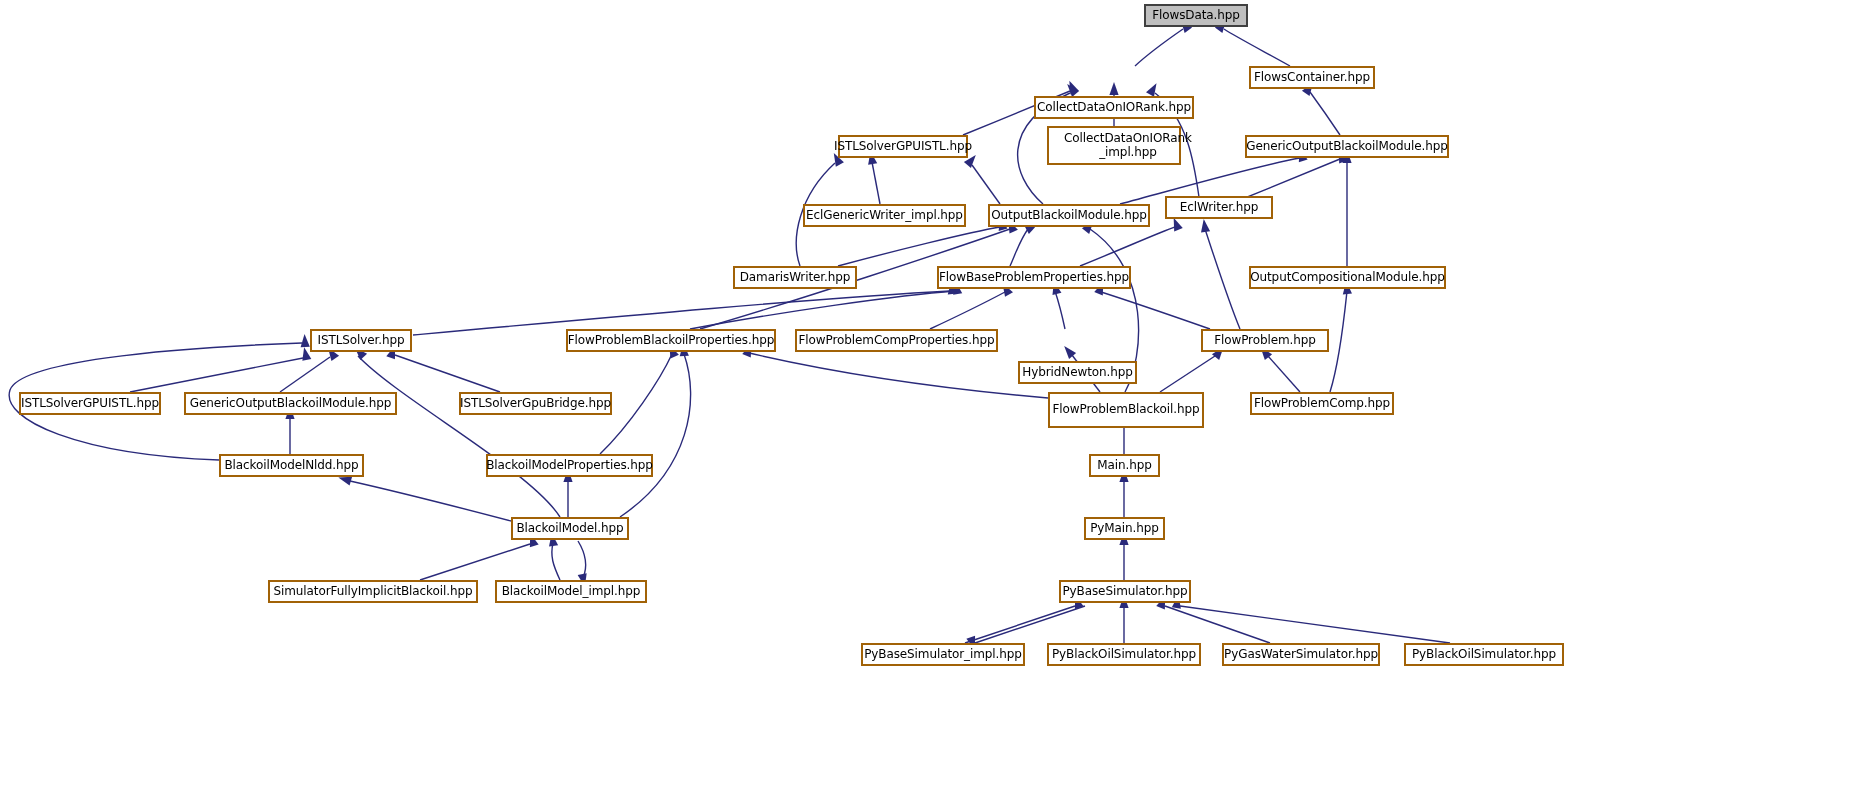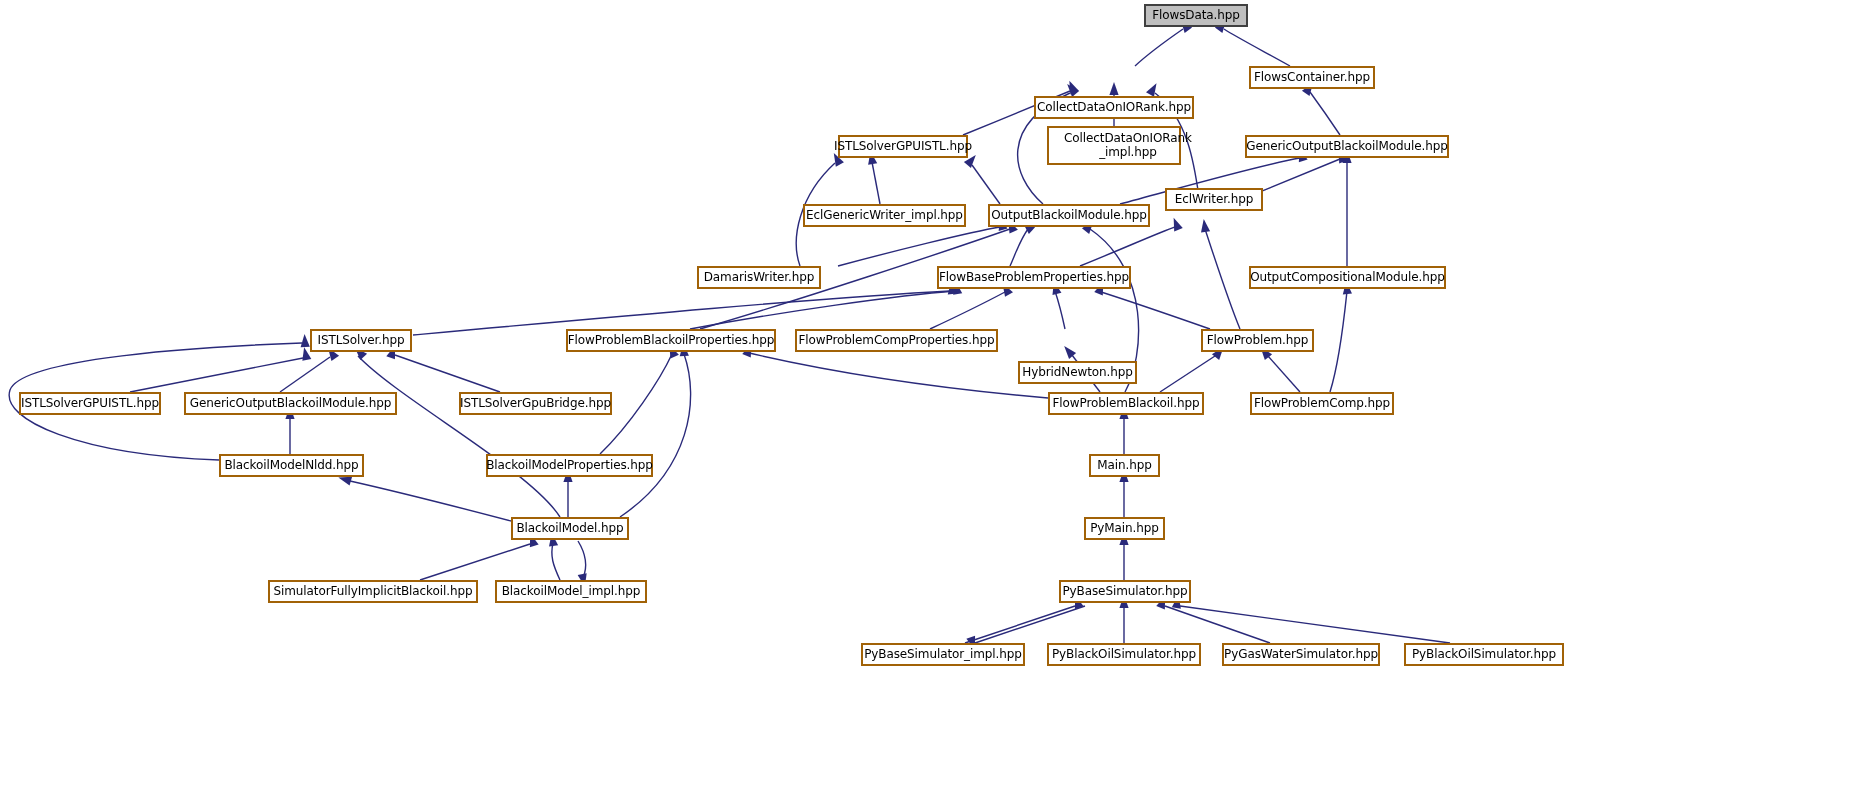--- a/index.html
+++ b/index.html
@@ -165,33 +165,33 @@
   <div id="node-layer">
       <div class="node-box root" style="left: 1144px; top: 4px; width: 104px; height: 23px;">FlowsData.hpp</div>
       <div class="node-box" style="left: 1034px; top: 66px; width: 160px; height: 23px; margin-top: 30px;">CollectDataOnIORank.hpp</div>
       <div class="node-box" style="left: 1249px; top: 66px; width: 126px; height: 23px;">FlowsContainer.hpp</div>
       <div class="node-box" style="left: 838px; top: 135px; width: 130px; height: 23px;">ISTLSolverGPUISTL.hpp</div>
       <div class="node-box" style="left: 1047px; top: 126px; width: 134px; height: 39px; padding-left: 28px;">CollectDataOnIORank
 _impl.hpp</div>
       <div class="node-box" style="left: 1245px; top: 135px; width: 204px; height: 23px;">GenericOutputBlackoilModule.hpp</div>
       <div class="node-box" style="left: 803px; top: 204px; width: 163px; height: 23px;">EclGenericWriter_impl.hpp</div>
       <div class="node-box" style="left: 988px; top: 204px; width: 162px; height: 23px;">OutputBlackoilModule.hpp</div>
-      <div class="node-box" style="left: 1165px; top: 188px; width: 98px; height: 23px;">EclWriter.hpp</div>
-      <div class="node-box" style="left: 697px; top: 266px; width: 124px; height: 23px;">DamarisWriter.hpp</div>
+      <div class="node-box" style="left: 1165px; top: 196px; width: 108px; height: 23px;">EclWriter.hpp</div>
+      <div class="node-box" style="left: 733px; top: 266px; width: 124px; height: 23px;">DamarisWriter.hpp</div>
       <div class="node-box" style="left: 937px; top: 266px; width: 194px; height: 23px;">FlowBaseProblemProperties.hpp</div>
       <div class="node-box" style="left: 1249px; top: 266px; width: 197px; height: 23px;">OutputCompositionalModule.hpp</div>
       <div class="node-box" style="left: 310px; top: 329px; width: 102px; height: 23px;">ISTLSolver.hpp</div>
       <div class="node-box" style="left: 566px; top: 329px; width: 210px; height: 23px;">FlowProblemBlackoilProperties.hpp</div>
       <div class="node-box" style="left: 795px; top: 329px; width: 203px; height: 23px;">FlowProblemCompProperties.hpp</div>
       <div class="node-box" style="left: 1018px; top: 329px; width: 119px; height: 23px; margin-top: 32px;">HybridNewton.hpp</div>
-      <div class="node-box" style="left: 1201px; top: 329px; width: 113px; height: 23px;">FlowProblem.hpp</div>
+      <div class="node-box" style="left: 1201px; top: 329px; width: 128px; height: 23px;">FlowProblem.hpp</div>
       <div class="node-box" style="left: 19px; top: 392px; width: 142px; height: 23px;">ISTLSolverGPUISTL.hpp</div>
       <div class="node-box" style="left: 184px; top: 392px; width: 213px; height: 23px;">GenericOutputBlackoilModule.hpp</div>
       <div class="node-box" style="left: 459px; top: 392px; width: 153px; height: 23px;">ISTLSolverGpuBridge.hpp</div>
-      <div class="node-box" style="left: 1048px; top: 392px; width: 156px; height: 23px;">FlowProblemBlackoil.hpp</div>
+      <div class="node-box" style="left: 1048px; top: 392px; width: 156px; height: 36px;">FlowProblemBlackoil.hpp</div>
       <div class="node-box" style="left: 1250px; top: 392px; width: 144px; height: 23px;">FlowProblemComp.hpp</div>
       <div class="node-box" style="left: 219px; top: 454px; width: 145px; height: 23px;">BlackoilModelNldd.hpp</div>
       <div class="node-box" style="left: 486px; top: 454px; width: 167px; height: 23px;">BlackoilModelProperties.hpp</div>
       <div class="node-box" style="left: 1089px; top: 454px; width: 71px; height: 23px;">Main.hpp</div>
       <div class="node-box" style="left: 511px; top: 517px; width: 118px; height: 23px;">BlackoilModel.hpp</div>
       <div class="node-box" style="left: 1084px; top: 517px; width: 81px; height: 23px;">PyMain.hpp</div>
       <div class="node-box" style="left: 268px; top: 580px; width: 210px; height: 23px;">SimulatorFullyImplicitBlackoil.hpp</div>
       <div class="node-box" style="left: 495px; top: 580px; width: 152px; height: 23px;">BlackoilModel_impl.hpp</div>
       <div class="node-box" style="left: 1059px; top: 580px; width: 132px; height: 23px;">PyBaseSimulator.hpp</div>
       <div class="node-box" style="left: 861px; top: 643px; width: 164px; height: 23px;">PyBaseSimulator_impl.hpp</div>

